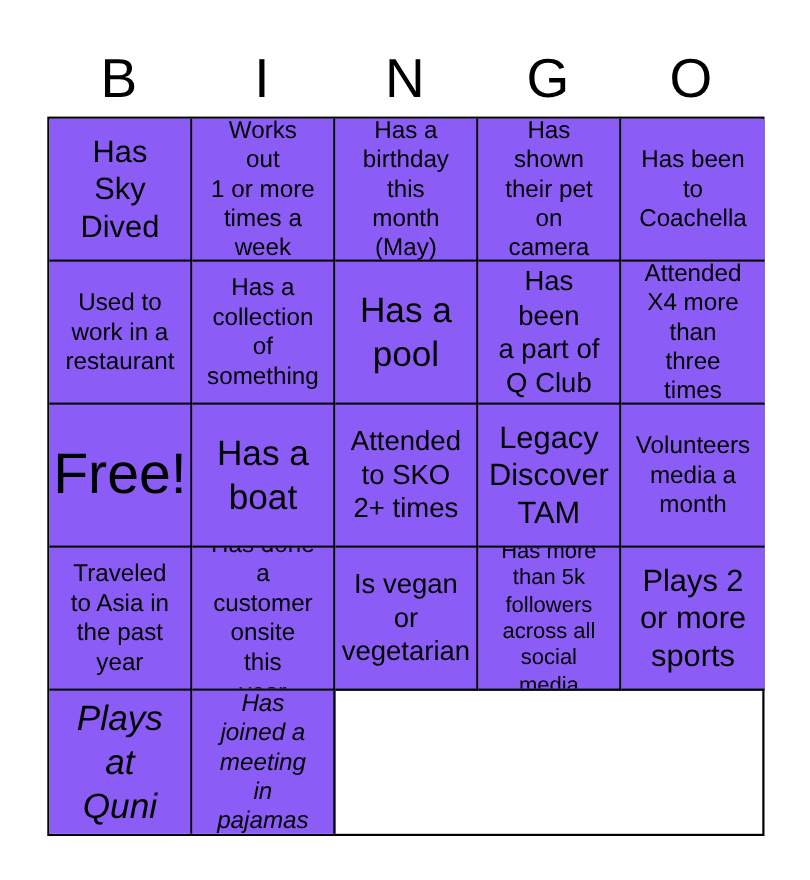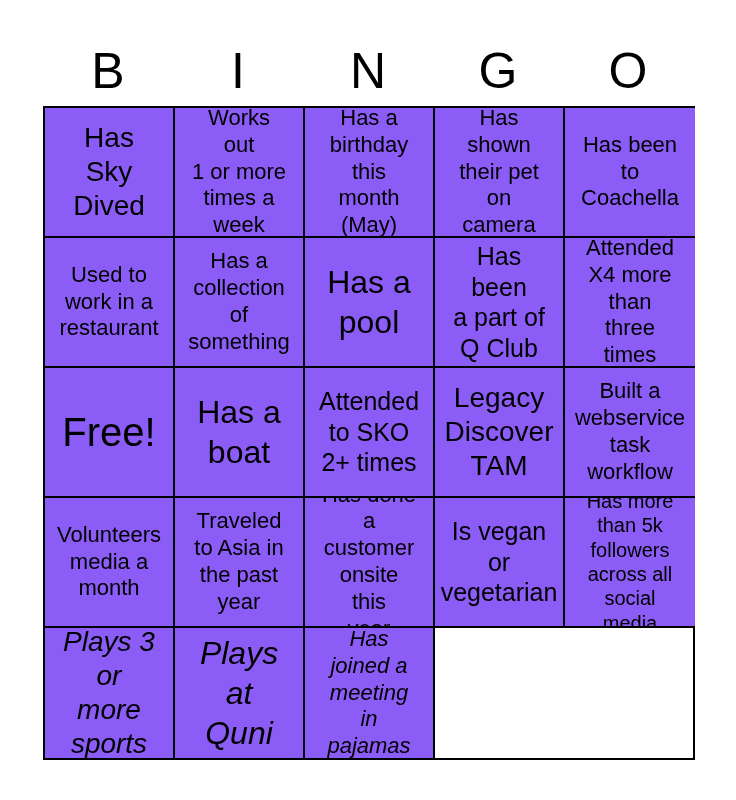--- a/index.html
+++ b/index.html
@@ -56,21 +56,21 @@
   .cell-text {
     white-space: pre-line;
     line-height: 1.22;
     color: #000000;
   }
   .cell[data-size="sm"]  .cell-text { font-size: 20px; }
   .cell[data-size="md"]  .cell-text { font-size: 22px; }
   .cell[data-size="ml"]  .cell-text { font-size: 25px; }
   .cell[data-size="lg"]  .cell-text { font-size: 28px; }
   .cell[data-size="xl"]  .cell-text { font-size: 32px; line-height: 1.25; }
-  .cell[data-size="xxl"] .cell-text { font-size: 40px; }
+  .cell[data-size="xxl"] .cell-text { font-size: 52px; }
 </style>
 </head>
 <body>
 
 <div class="card">
 
   <div class="title-row">
     <div class="title-letter">B</div>
     <div class="title-letter">I</div>
     <div class="title-letter">N</div>
@@ -147,26 +147,20 @@
 to SKO
 2+ times</span>
       </div>
 
     <div class="cell" data-size="lg">
         <span class="cell-text">Legacy
 Discover
 TAM</span>
       </div>
     <div class="cell" data-size="md">
-        <span class="cell-text">Built a
-webservice
-task
-workflow</span>
-      </div>
-    <div class="cell" data-size="md">
         <span class="cell-text">Volunteers
 media a
 month</span>
       </div>
     <div class="cell" data-size="md">
         <span class="cell-text">Traveled
 to Asia in
 the past
 year</span>
       </div>
@@ -183,21 +177,21 @@
 vegetarian</span>
       </div>
     <div class="cell" data-size="sm">
         <span class="cell-text">Has more
 than 5k
 followers
 across all
 social media</span>
       </div>
     <div class="cell" data-size="lg">
-        <span class="cell-text">Plays 3
+        <span class="cell-text">Plays 2
 or more
 sports</span>
       </div>
     <div class="cell" data-size="xl">
         <span class="cell-text">Plays
 at Quni</span>
       </div>
     <div class="cell" data-size="md">
         <span class="cell-text">Has
 joined a

